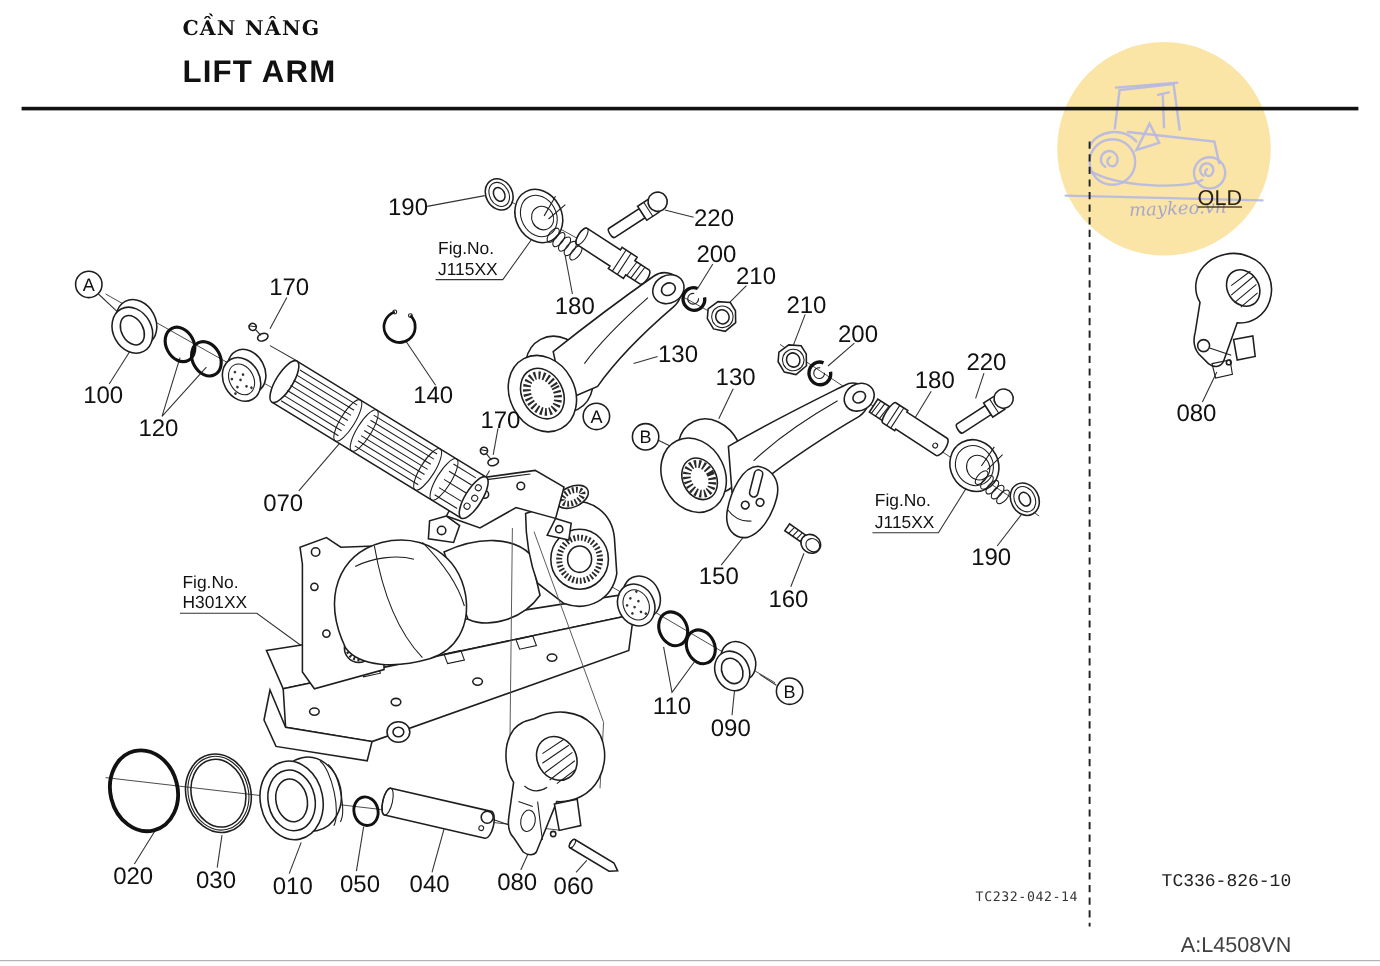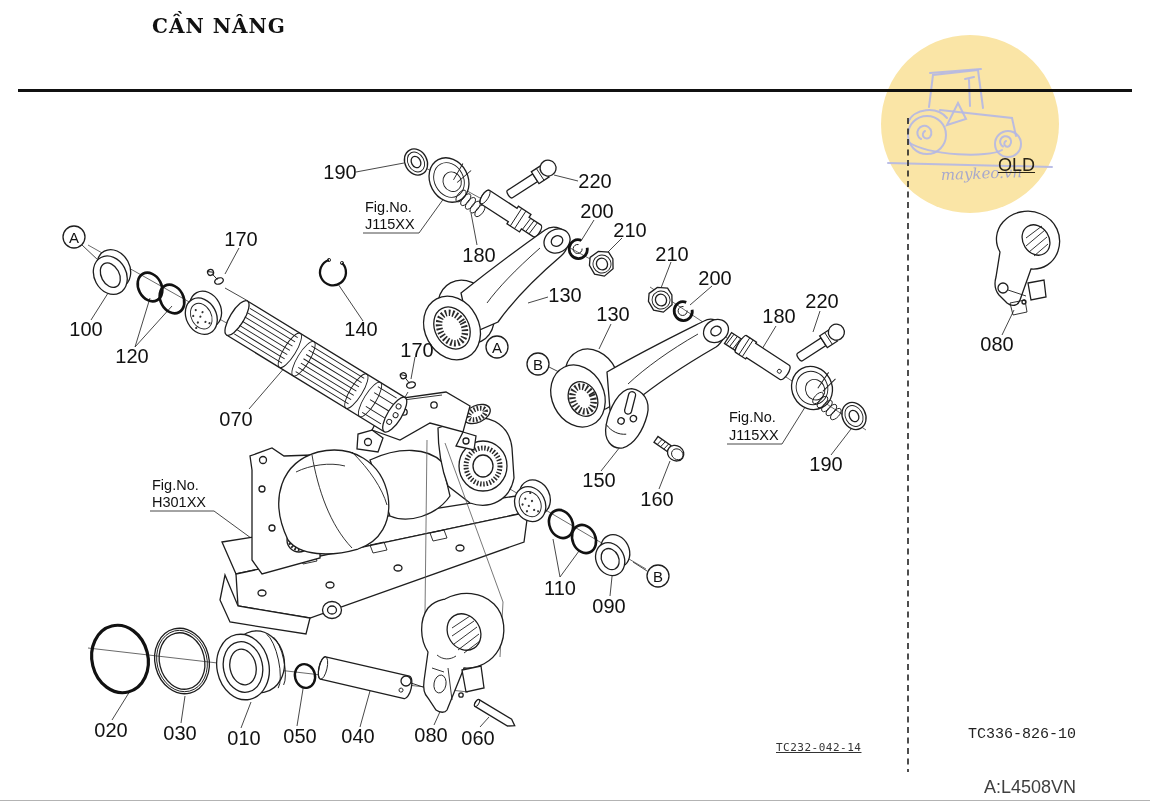--- a/index.html
+++ b/index.html
@@ -1,25 +1,25 @@
 <!DOCTYPE html>
 <html><head>
 <meta charset="utf-8">
 <style>
   html,body{margin:0;padding:0;background:#fff;}
   body{width:1150px;height:805px;position:relative;overflow:hidden;
        font-family:"Liberation Sans",sans-serif;color:#111;}
   #stage{position:absolute;inset:0;}
   .abs{position:absolute;}
   #hdr-code{left:20px;top:22px;font-size:36px;font-weight:bold;letter-spacing:-1px;}
-  #hdr-vi{left:152px;top:14px;font-size:20px;font-weight:bold;font-family:"DejaVu Serif",serif;letter-spacing:1px;}
+  #hdr-vi{left:152px;top:14px;font-size:17px;font-weight:bold;font-family:"DejaVu Serif",serif;letter-spacing:1px;}
   #hdr-en{left:152px;top:44px;font-size:26px;font-weight:bold;letter-spacing:1px;}
   #hdr-rule{left:18px;top:89px;width:1114px;height:3px;background:#111;}
   #old-label{left:998px;top:155px;font-size:18px;color:#2a2416;text-decoration:underline;}
-  #tc-left{left:776px;top:741px;font-family:"DejaVu Sans Mono",monospace;font-size:11px;letter-spacing:.5px;color:#333;text-decoration:underline;}
+  #tc-left{left:813px;top:741px;font-family:"DejaVu Sans Mono",monospace;font-size:11px;letter-spacing:.5px;color:#333;}
   #tc-right{left:968px;top:726px;font-family:Liberation Mono, monospace;font-size:15px;color:#222;}
   #page-code{left:984px;top:777px;font-size:18px;color:#404040;}
   #bottom-hairline{left:0;top:800px;width:1150px;height:1px;background:#b3b3b3;}
   svg{position:absolute;left:0;top:0;}
   .ln{fill:none;stroke:#1e1e1e;stroke-width:1.3;}
   .lnt{fill:none;stroke:#1e1e1e;stroke-width:0.9;}
   .fw{fill:#fff;stroke:#1e1e1e;stroke-width:1.3;}
   .oring{fill:none;stroke:#111;stroke-width:2.6;}
   .oring-thick{fill:none;stroke:#111;stroke-width:3.2;}
   .lead{stroke:#333;stroke-width:0.9;fill:none;}
@@ -459,20 +459,21 @@
       <text class="fig" x="365" y="212">Fig.No.</text>
       <text class="fig" x="365" y="229">J115XX</text>
       <text class="fig" x="152" y="490">Fig.No.</text>
       <text class="fig" x="152" y="507">H301XX</text>
       <text class="fig" x="729" y="422">Fig.No.</text>
       <text class="fig" x="729" y="440">J115XX</text>
     </g>
   </svg>
 
   <div class="abs" id="hdr-vi">CẦN NÂNG</div>
+  <div class="abs" id="hdr-en">LIFT ARM</div>
   <div class="abs" id="hdr-rule"></div>
 
   <div class="abs" id="old-label">OLD</div>
 
   <div class="abs" id="tc-left">TC232-042-14</div>
   <div class="abs" id="tc-right">TC336-826-10</div>
   <div class="abs" id="page-code">A:L4508VN</div>
   <div class="abs" id="bottom-hairline"></div>
 </div>
 

